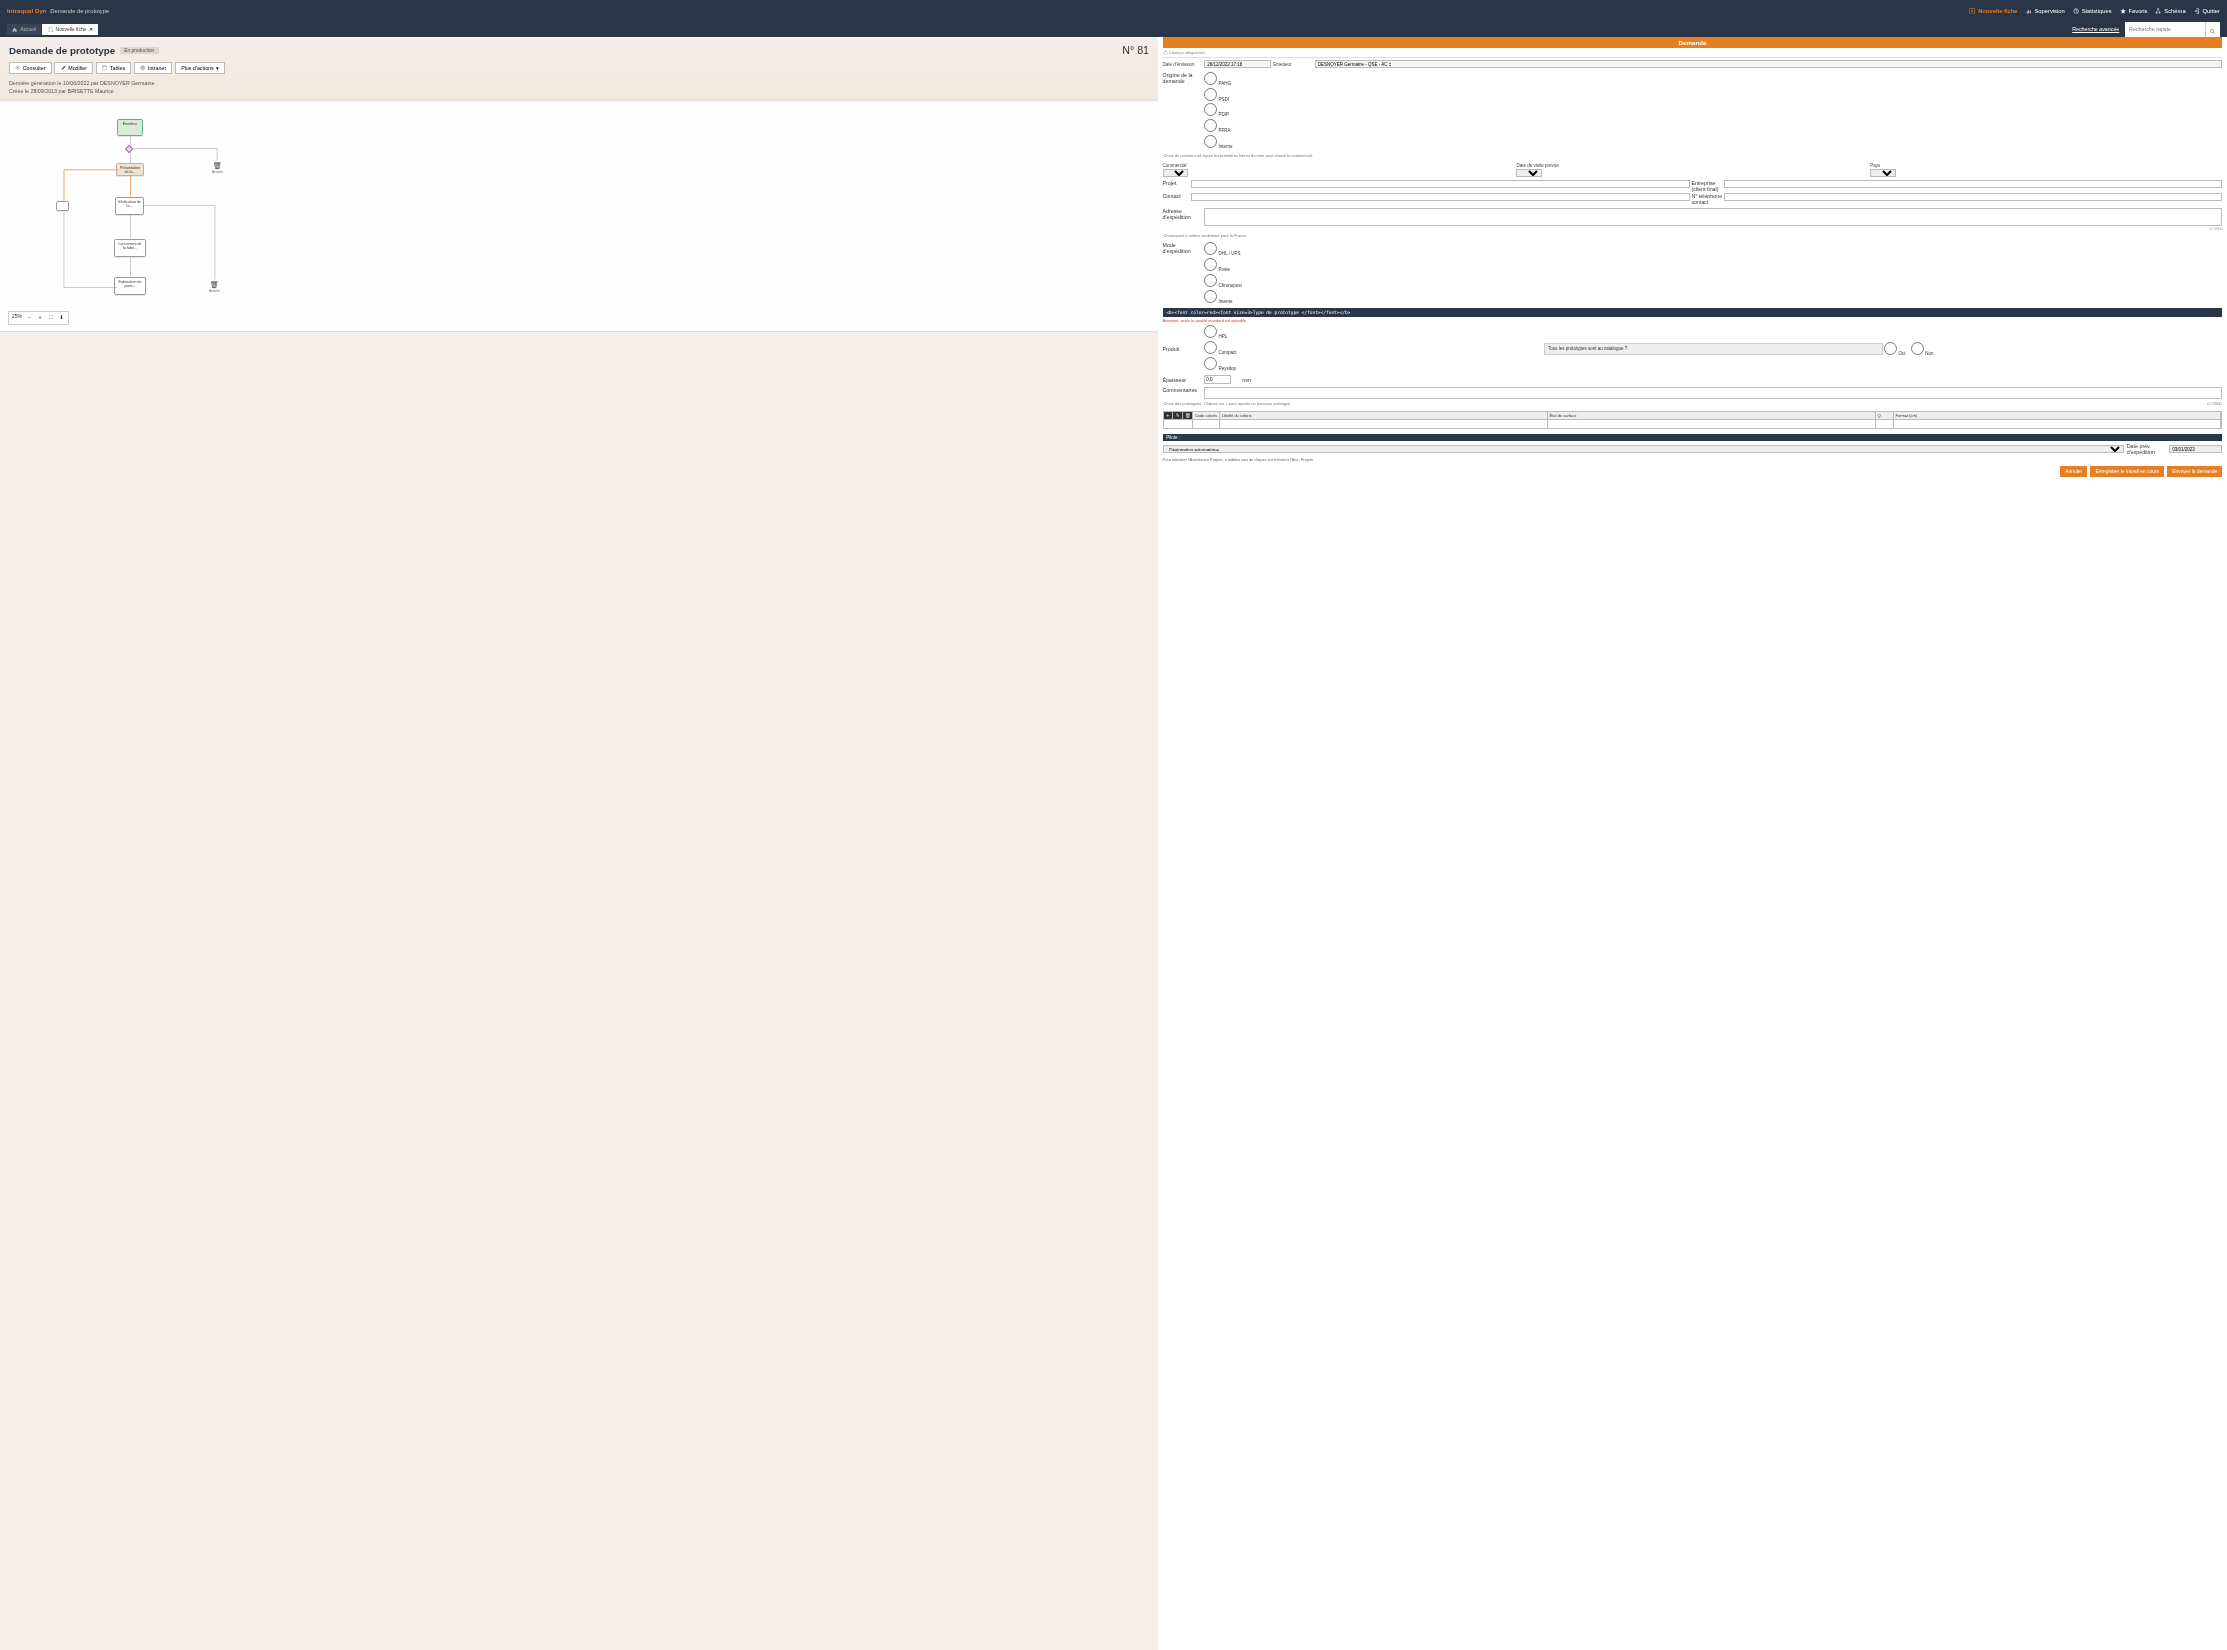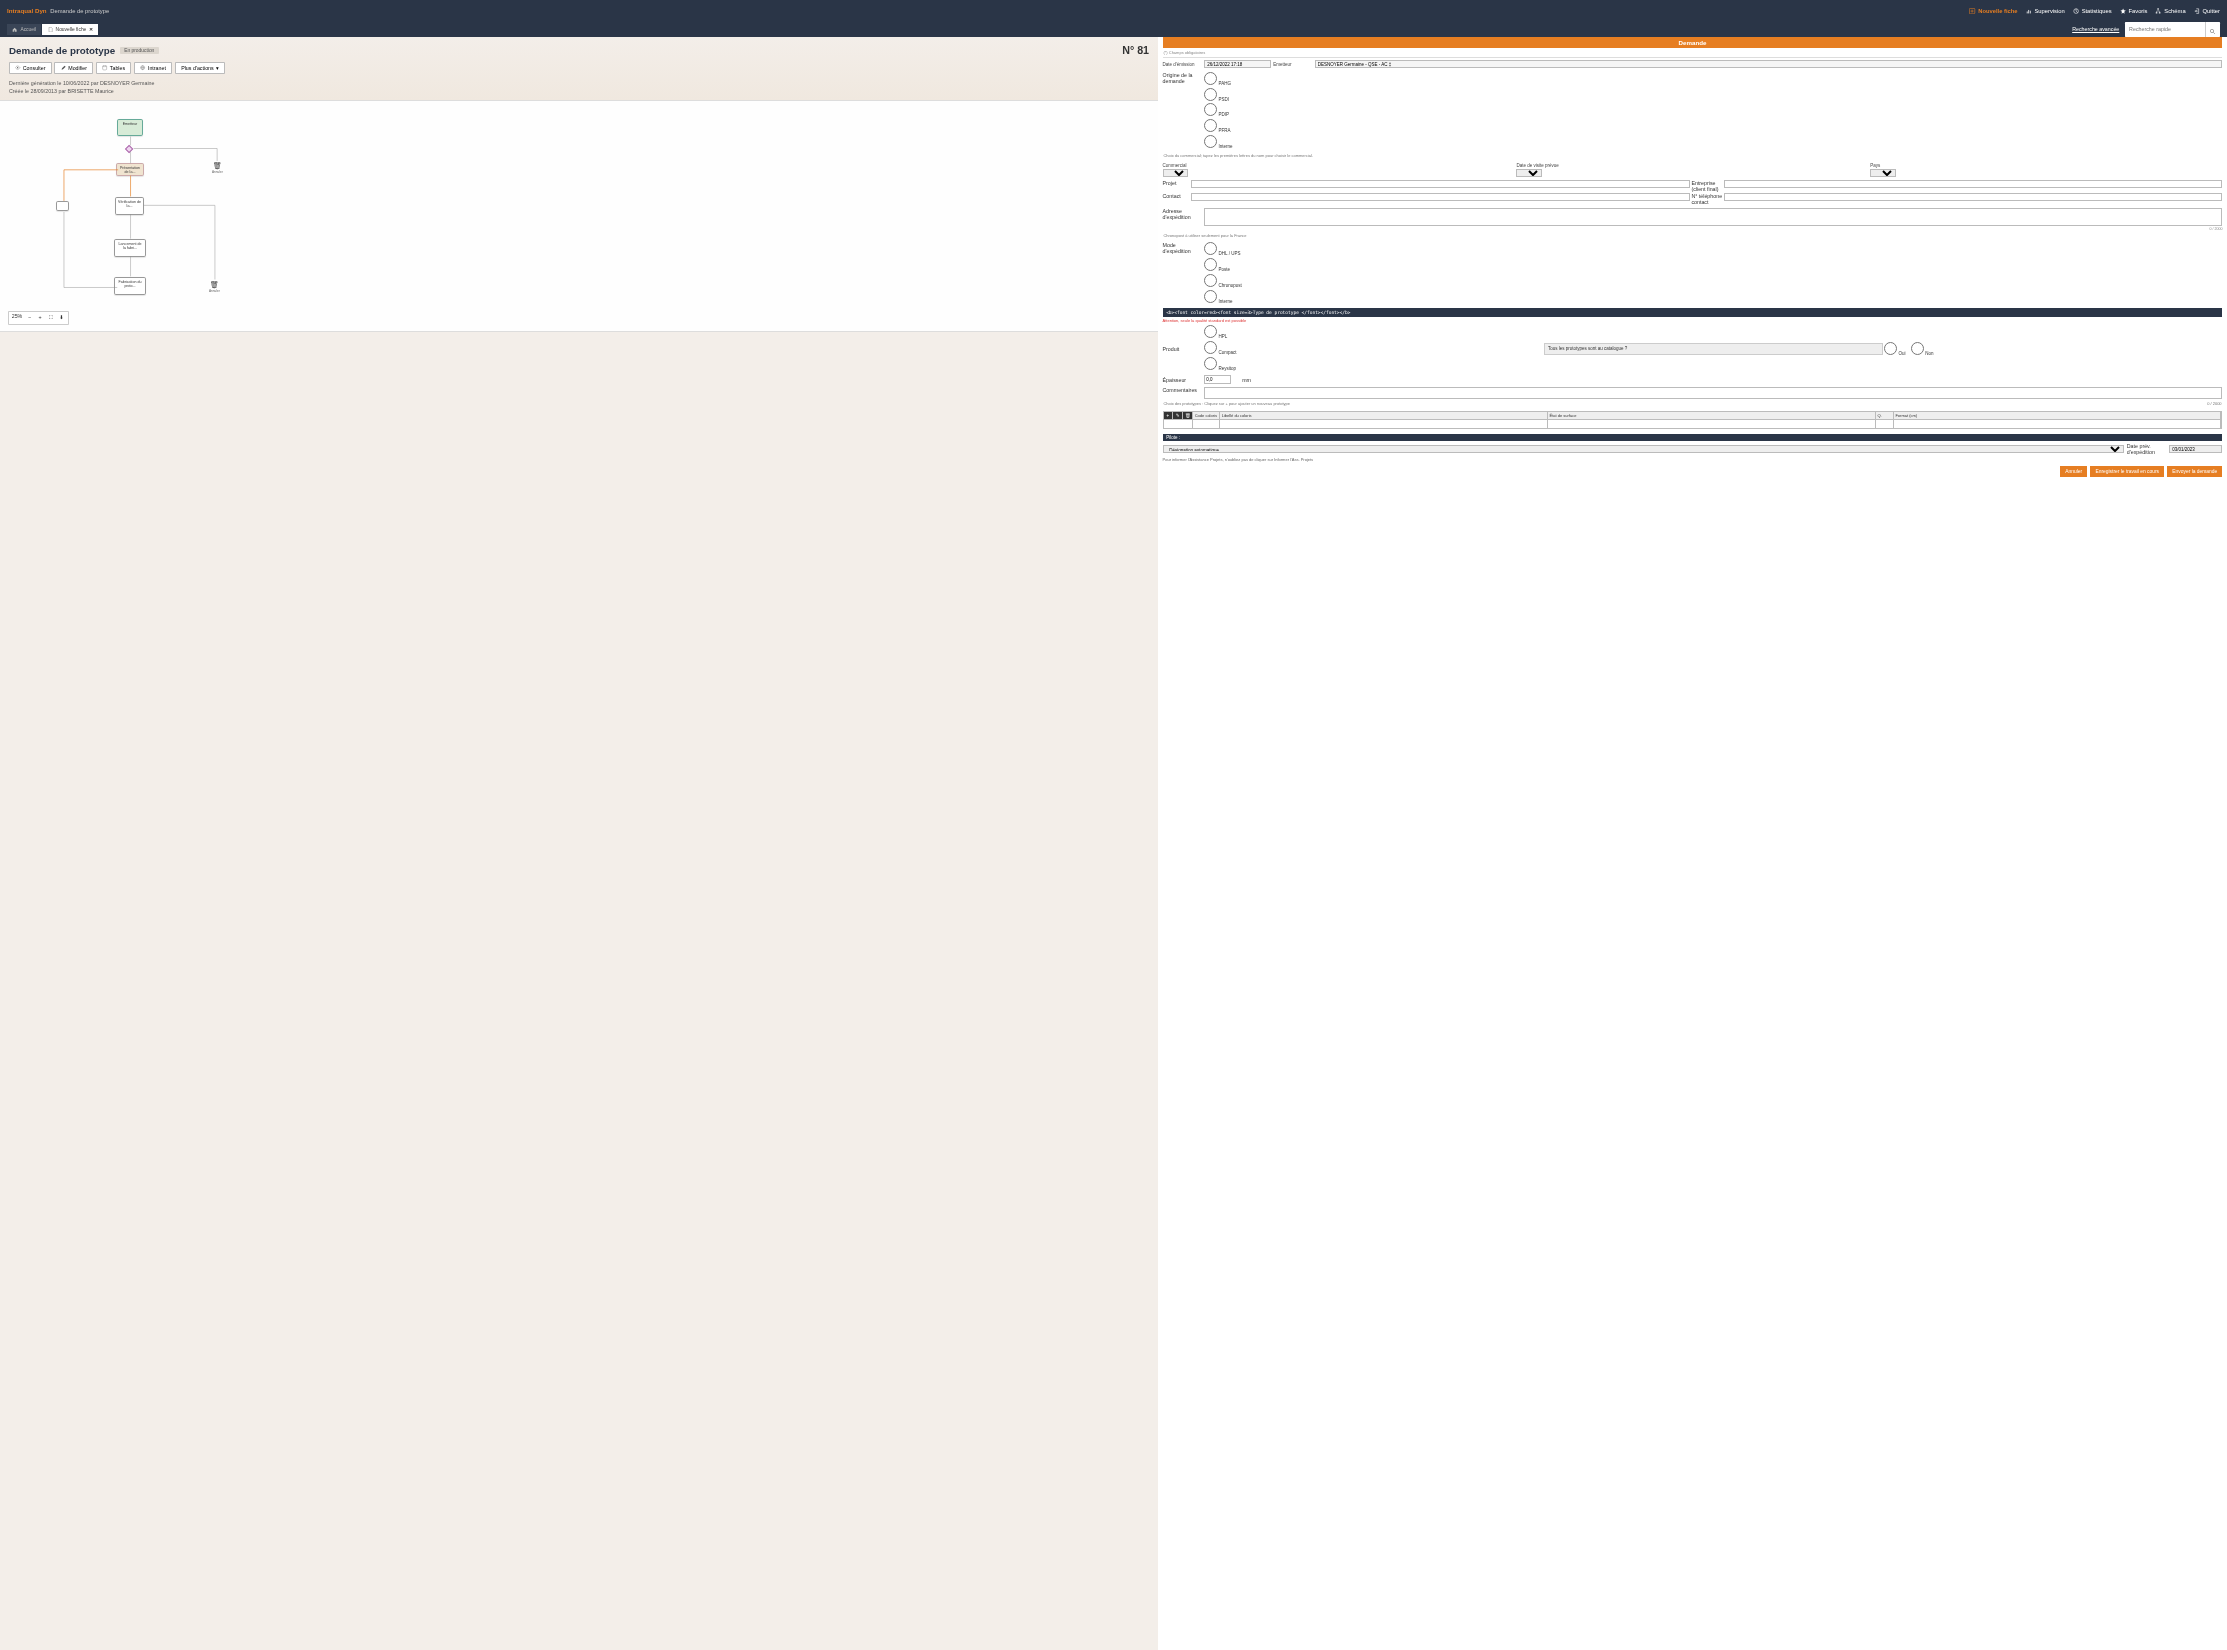--- a/index.html
+++ b/index.html
@@ -89,21 +89,21 @@
     }
     .doc-title-row { display: flex; align-items: center; gap: 4.5px; margin-bottom: 5.3px; }
     .doc-title { font-size: 9.8px; font-weight: bold; color: #2a3547; }
     .doc-badge {
       background: #dcd6ce;
       color: #555;
       padding: 1.3px 4.5px;
       font-size: 4.9px;
       border-radius: 0.9px;
     }
-    .doc-number { margin-left: auto; font-size: 10.7px; font-weight: bold; color: #333; }
+    .doc-number { margin-left: auto; font-size: 10.7px; font-weight: normal; color: #333; }
     .toolbar { display: flex; gap: 2.7px; margin-bottom: 4.5px; flex-wrap: wrap; }
     .tbtn {
       background: #fff;
       border: 0.4px solid #bbb;
       padding: 2.2px 5.3px;
       font-size: 5.3px;
       cursor: pointer;
       display: inline-flex;
       align-items: center;
       gap: 2.2px;

